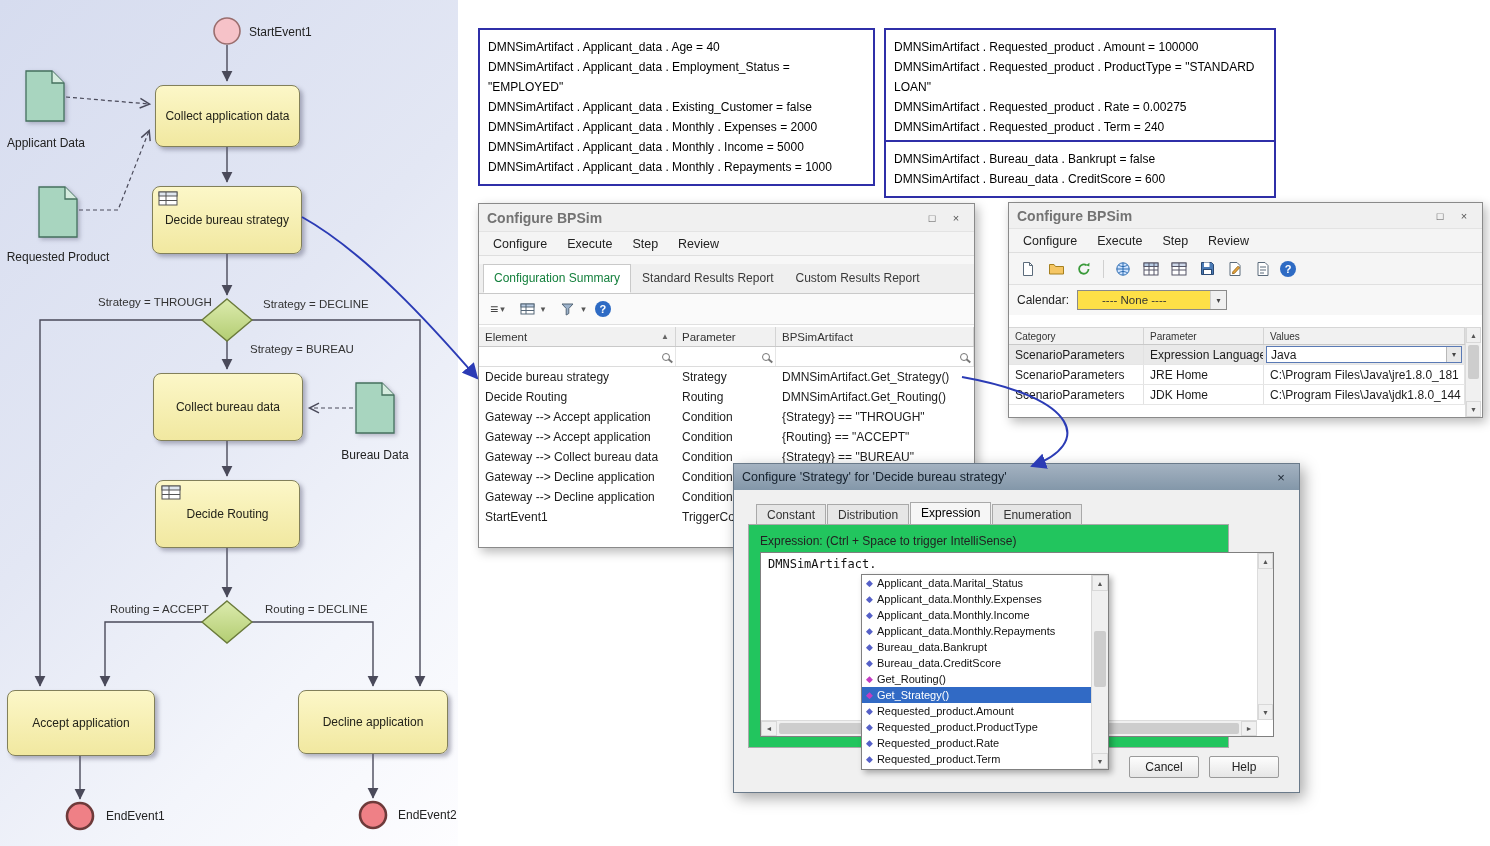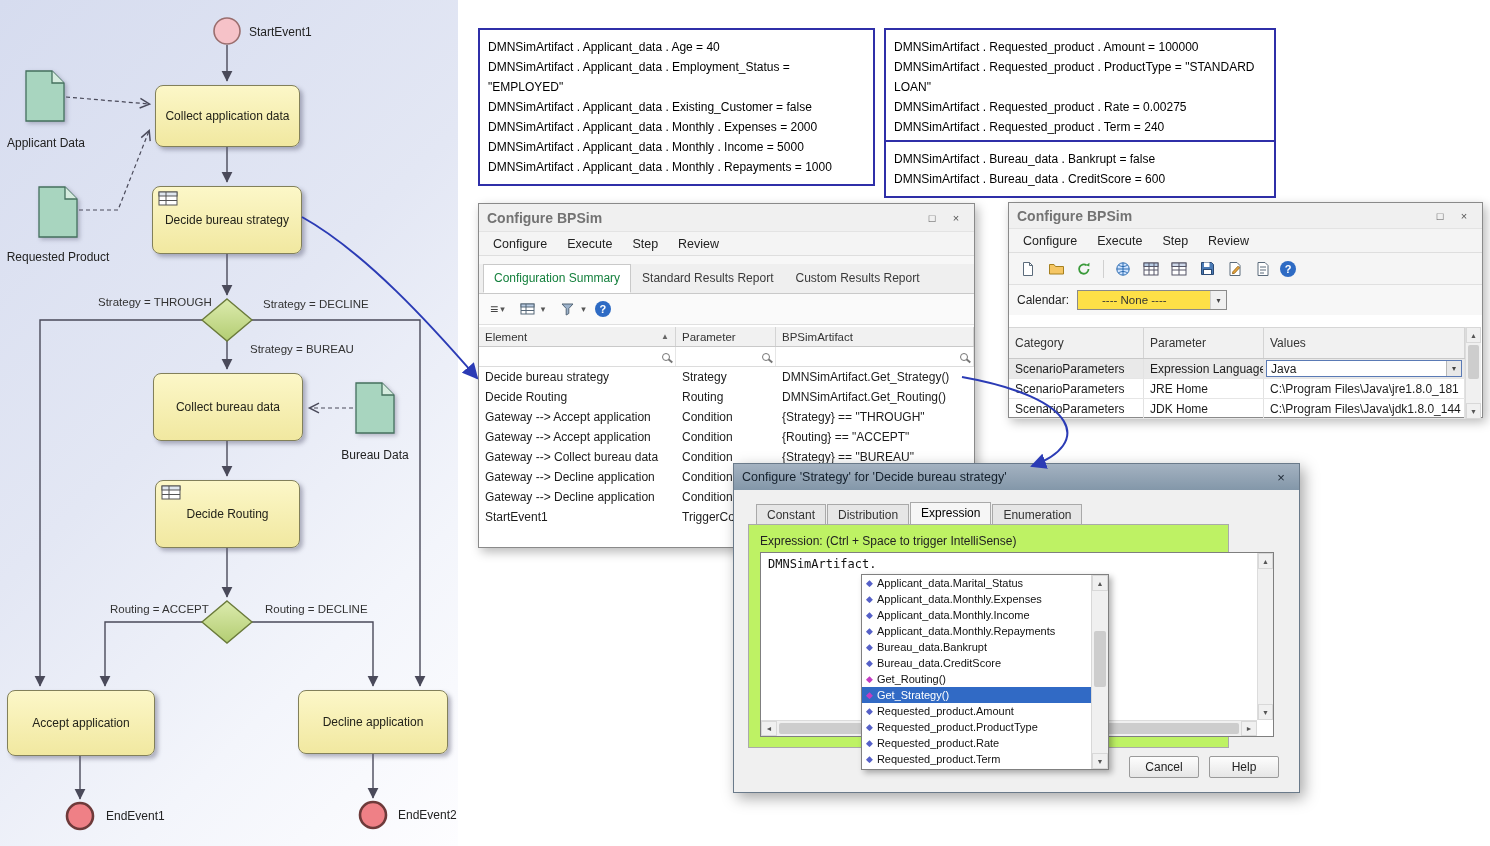--- a/index.html
+++ b/index.html
@@ -64,22 +64,22 @@
   .fc { border-right:1px solid #e6e6e6; display:flex; align-items:center; justify-content:flex-end; padding-right:5px; }
   .grow { display:flex; height:20px; font-size:12px; color:#1c1c1c; align-items:center; flex:none; }
   .gc { padding:0 6px; white-space:nowrap; overflow:hidden; }
   .c1 { width:197px; } .c2 { width:100px; } .c3 { flex:1; }
   .sort-ico { font-size:8px; color:#666; margin-left:auto; }
   .mag { display:inline-block; width:8px; height:8px; border:1.4px solid #777; border-radius:50%; position:relative; }
   .mag::after { content:""; position:absolute; right:-4px; bottom:-2px; width:5px; height:1.6px;
     background:#777; transform:rotate(40deg); }
 
   
-  .r-gridhead { display:flex; height:32px; background:#f1f1f1; border-top:1px solid #d6d6d6;
-    border-bottom:1px solid #c9c9c9; font-size:12px; color:#333; flex:none; margin-right:17px; }
+  .r-gridhead { display:flex; height:18px; background:#f1f1f1; border-top:1px solid #d6d6d6;
+    border-bottom:1px solid #c9c9c9; font-size:10px; color:#333; flex:none; margin-right:17px; }
   .r-row { display:flex; height:20px; font-size:12px; color:#1c1c1c; align-items:center;
     border-bottom:1px solid #e6e6e6; flex:none; margin-right:17px; }
   .r1 { width:135px; } .r2 { width:120px; } .r3 { flex:1; }
   .rcell { padding:0 6px; white-space:nowrap; overflow:hidden; border-right:1px solid #e2e2e2; height:100%; display:flex; align-items:center; }
   .r-row.selected { background:#e9e9e9; }
   .combo { flex:1; height:17px; background:#fff; border:1px solid #5a7ab5; display:flex; align-items:center;
     font-size:12px; padding-left:4px; }
   .combo .arrow-box { margin-left:auto; width:15px; height:100%; background:#e8e8e8;
     border-left:1px solid #b8b8b8; display:flex; align-items:center; justify-content:center; font-size:8px; color:#444; }
   .calrow { height:30px; display:flex; align-items:center; padding-left:8px; gap:8px;
@@ -99,21 +99,21 @@
     background:#f0f0f0; border:1px solid #6a7a8a; box-shadow:4px 5px 14px rgba(0,0,0,.35); z-index:20; }
   .dlg-titlebar { height:26px; background:linear-gradient(180deg,#a4b2c1,#8397a9); display:flex;
     align-items:center; padding:2px 8px; }
   .dlg-titlebar .dtitle { font-size:12.5px; color:#14202c; flex:1; }
   .dlg-close { color:#1c2733; font-size:13px; width:20px; text-align:center; }
   .dlg-tabs { position:absolute; left:22px; top:40px; display:flex; }
   .dtab { font-size:12px; color:#333; padding:3px 10px 4px; background:#e6e6e6; border:1px solid #a9a9a9;
     border-bottom:none; margin-right:1px; }
   .dtab.active { background:#f6f6f6; position:relative; top:-2px; padding-bottom:6px; color:#000; }
   .dlg-panel { position:absolute; left:14px; top:60px; width:481px; height:224px;
-    background:#bef264; border:1px solid #aaa;padding-left:35px; }
+    background:#22c55e; border:1px solid #aaa;padding-left:35px; }
   .expr-label { position:absolute; left:11px; top:9px; font-size:12px; color:#222; }
   .expr-editor { position:absolute; left:11px; top:27px; width:514px; height:185px; background:#fff;
     border:1px solid #7f7f7f; }
   .expr-text { position:absolute; left:7px; top:4px; font-family:"DejaVu Sans Mono", monospace;
     font-size:12px; color:#111; }
   .h-scrollbar { position:absolute; left:0; bottom:0; right:16px; height:16px; background:#f0f0f0;
     border-top:1px solid #dcdcdc; display:flex; }
   .h-scrollbar .sb-btn { width:16px; height:100%; }
   .h-thumb { flex:1; background:#cdcdcd; border-radius:2px; margin:2px; }
   .ev-scroll { position:absolute; right:0; top:0; bottom:16px; width:16px; background:#f0f0f0;

